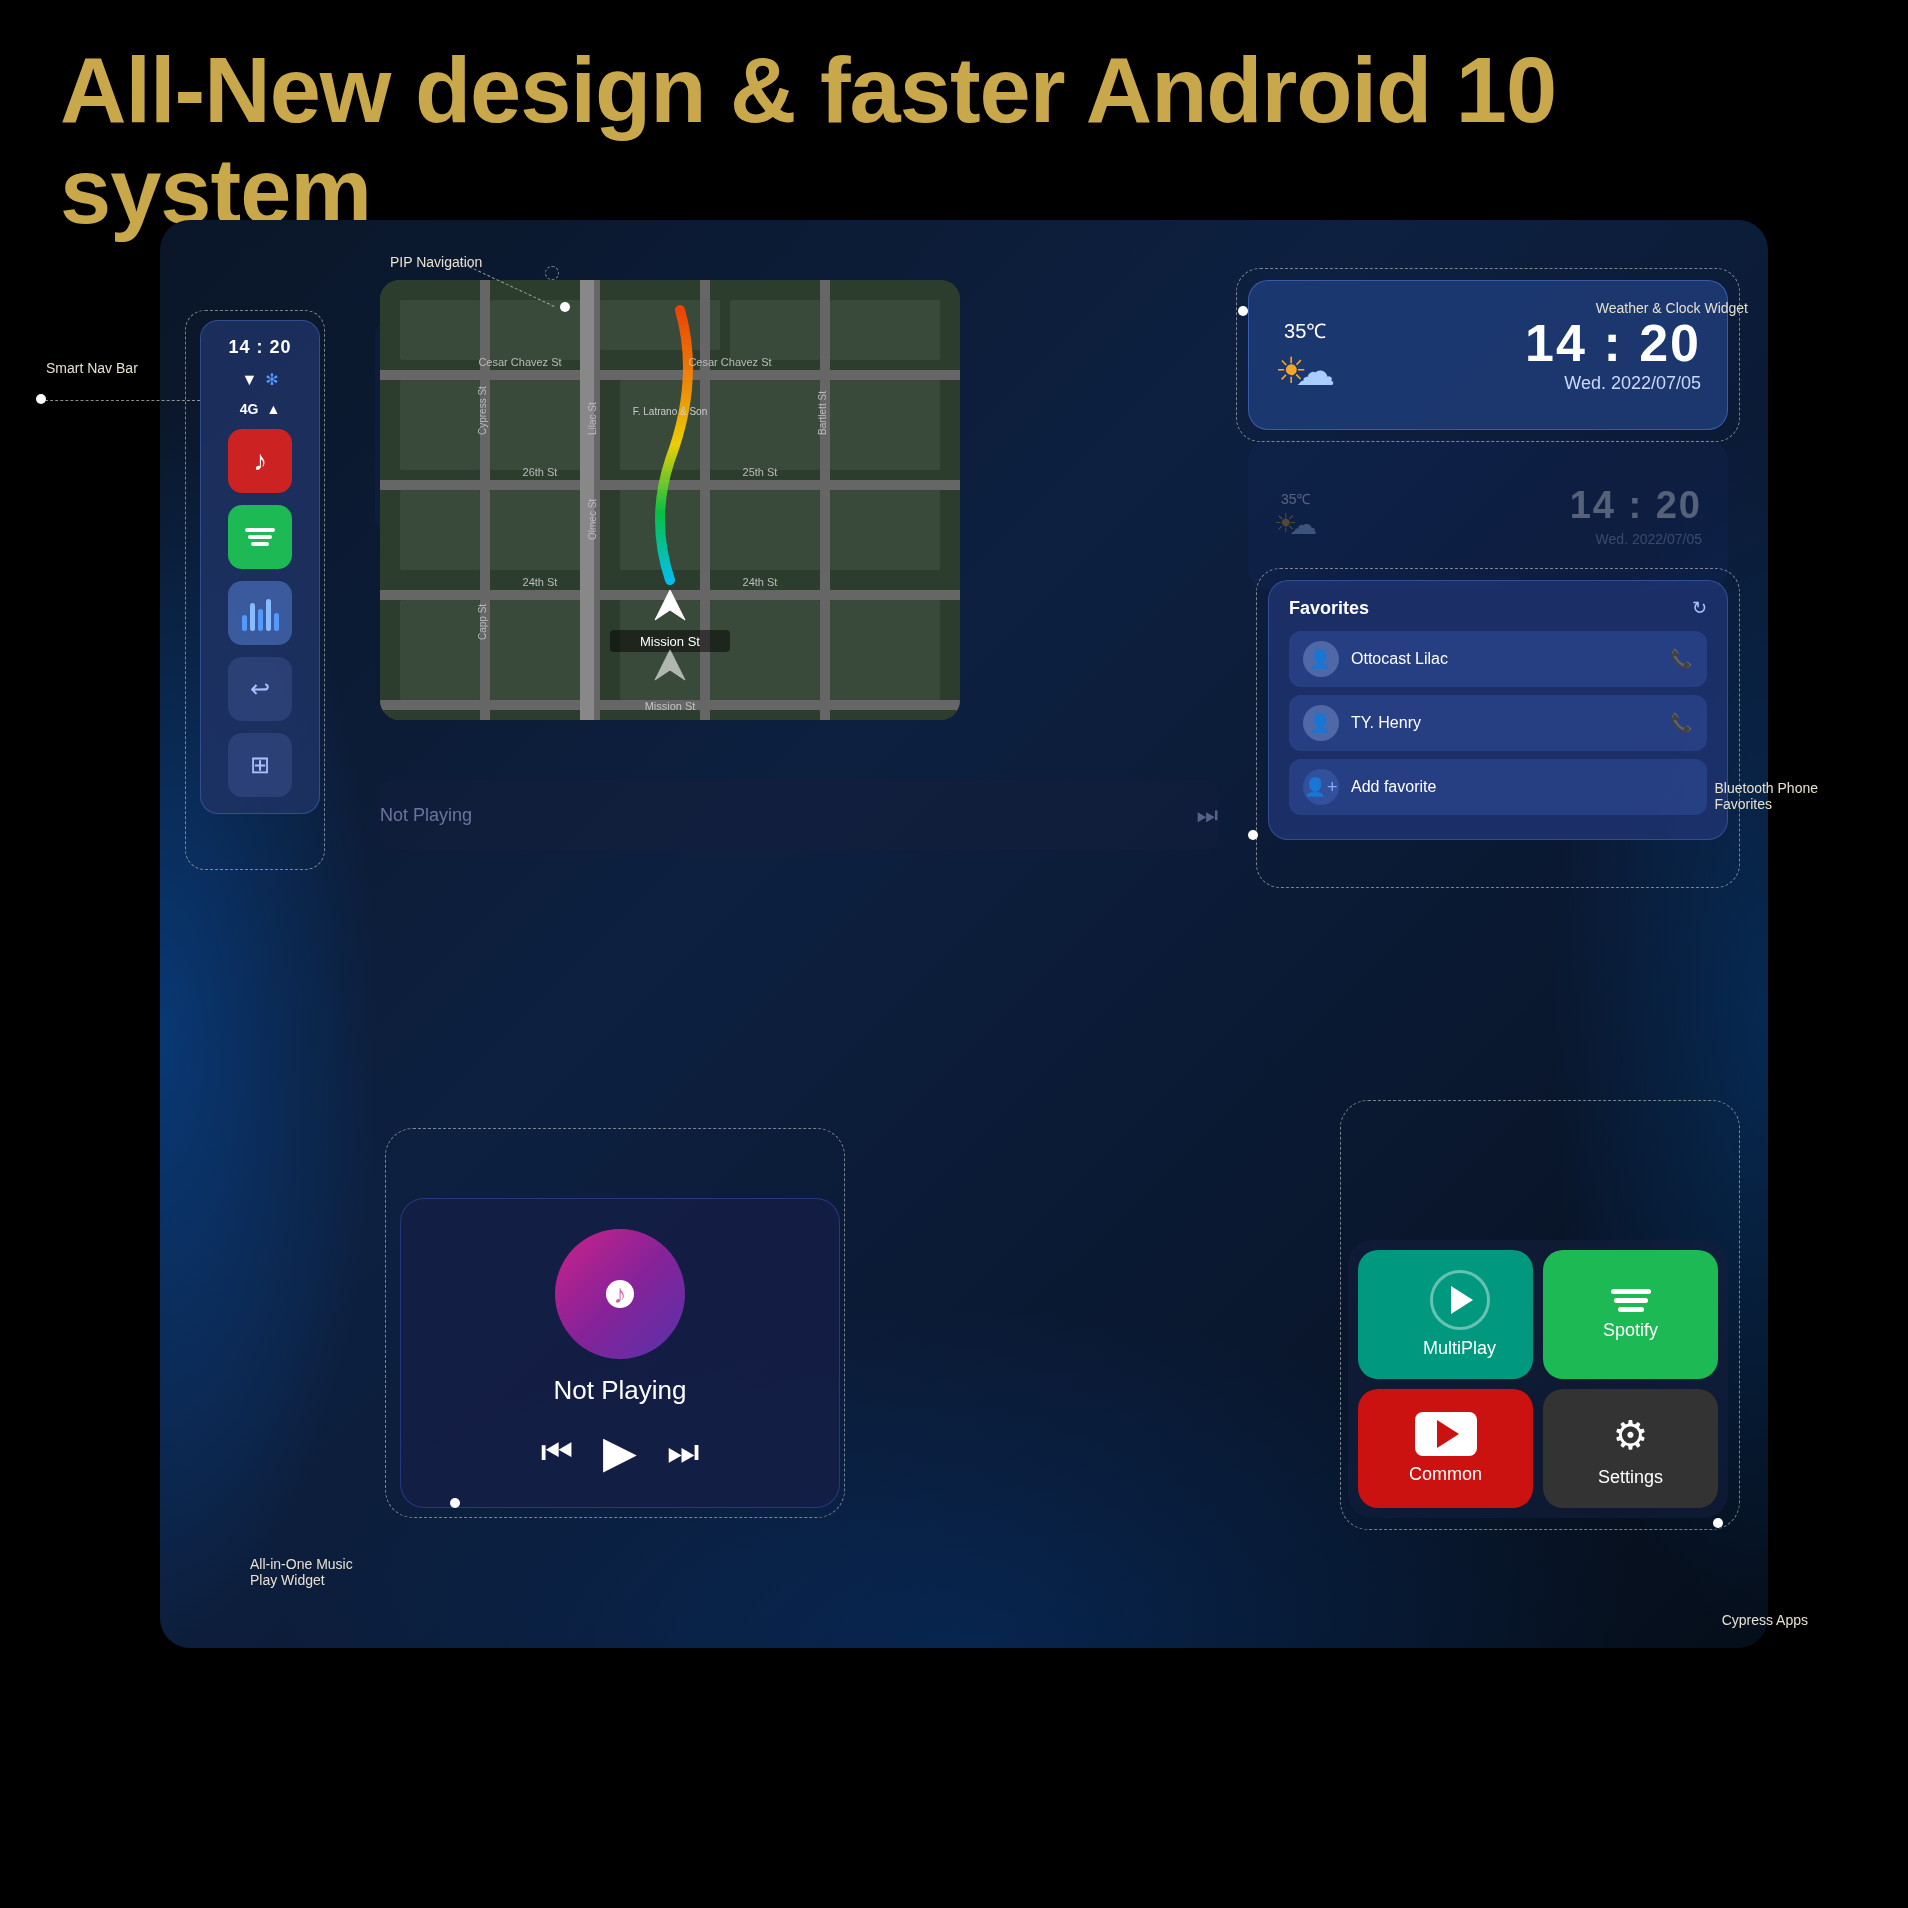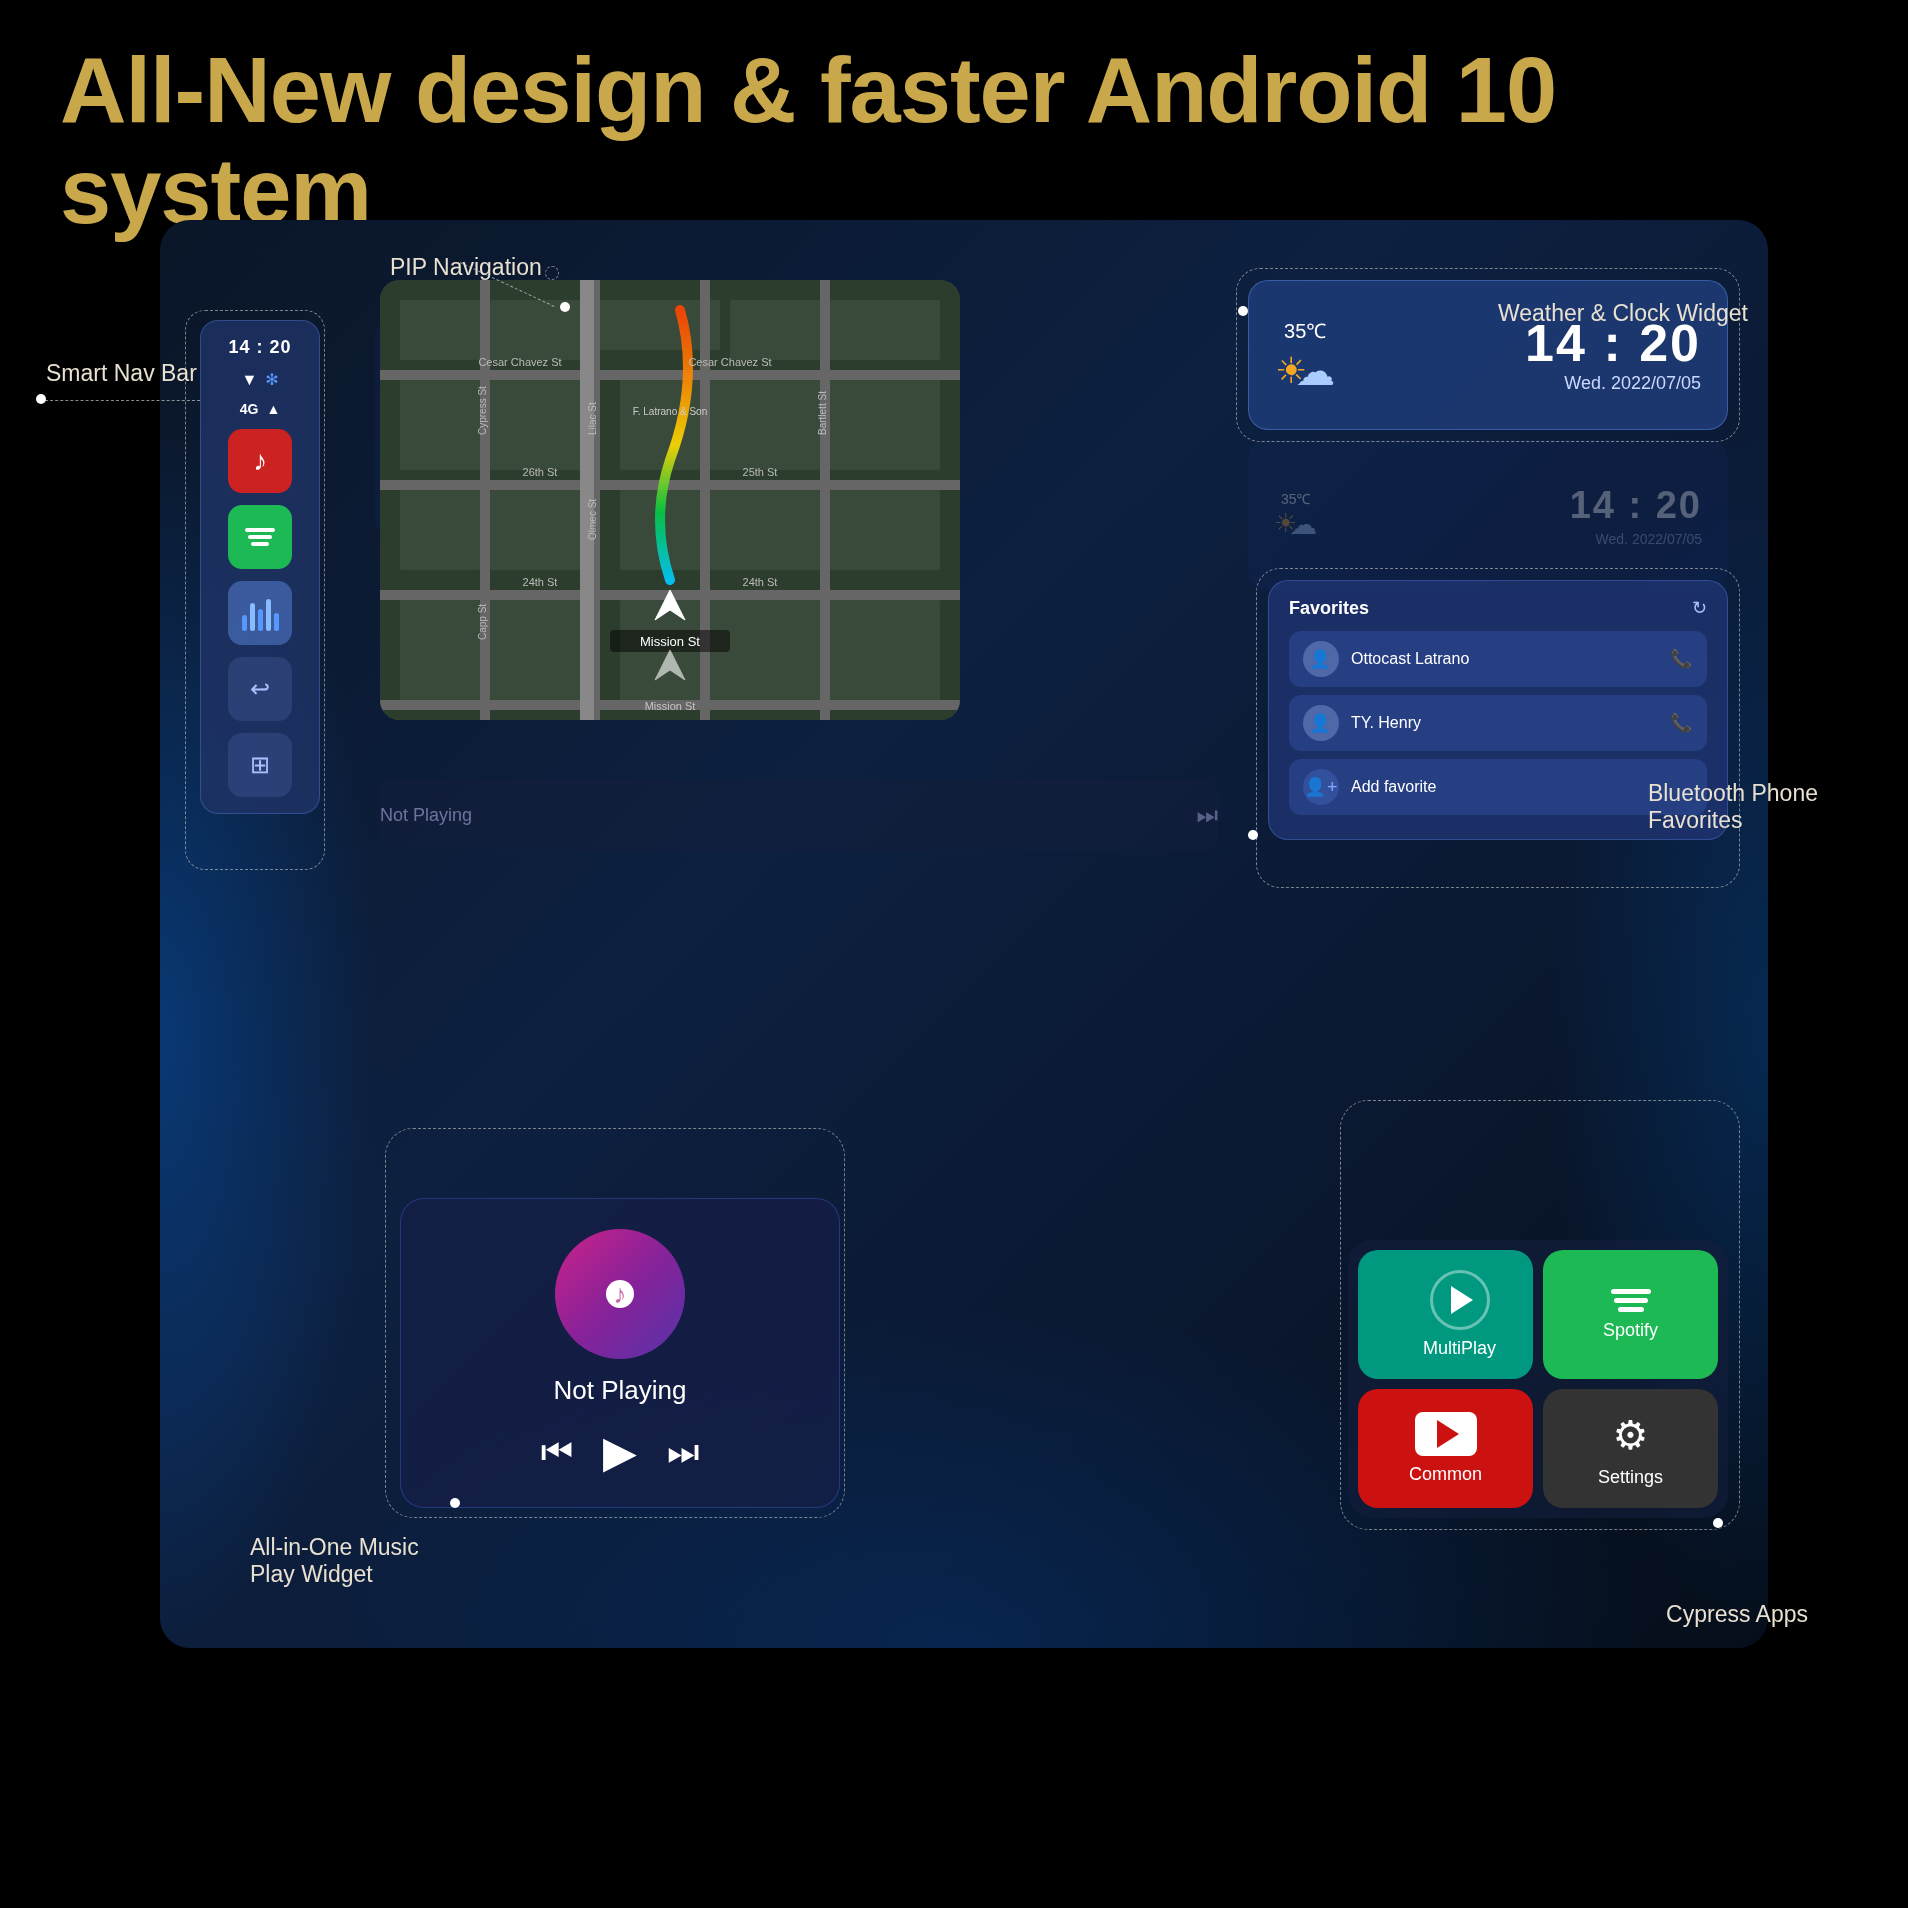--- a/index.html
+++ b/index.html
@@ -397,21 +397,21 @@
     .app-tile-label {
       color: #fff;
       font-size: 18px;
       font-weight: 500;
     }
 
     
     .annotation-label {
       position: absolute;
       color: #e8e0d0;
-      font-size: 23px;
+      font-size: 14px;
       font-weight: 400;
       white-space: nowrap;
       z-index: 20;
     }
 
     
     .spotify-inner {
       display: flex;
       flex-direction: column;
       align-items: center;
@@ -646,21 +646,21 @@
 
 <div class="favorites-widget">
   <div class="favorites-header">
     <span class="favorites-title">Favorites</span>
     <span class="favorites-refresh">↻</span>
   </div>
   <div class="favorite-item">
     <div class="favorite-avatar">
       <span>👤</span>
     </div>
-    <span class="favorite-name">Ottocast Latrano</span>
+    <span class="favorite-name">Ottocast Lilac</span>
     <span class="call-btn-white">📞</span>
   </div>
   <div class="favorite-item">
     <div class="favorite-avatar">
       <span>👤</span>
     </div>
     <span class="favorite-name">TY. Henry</span>
     <span class="call-btn-green">📞</span>
   </div>
   <div class="favorite-item">

